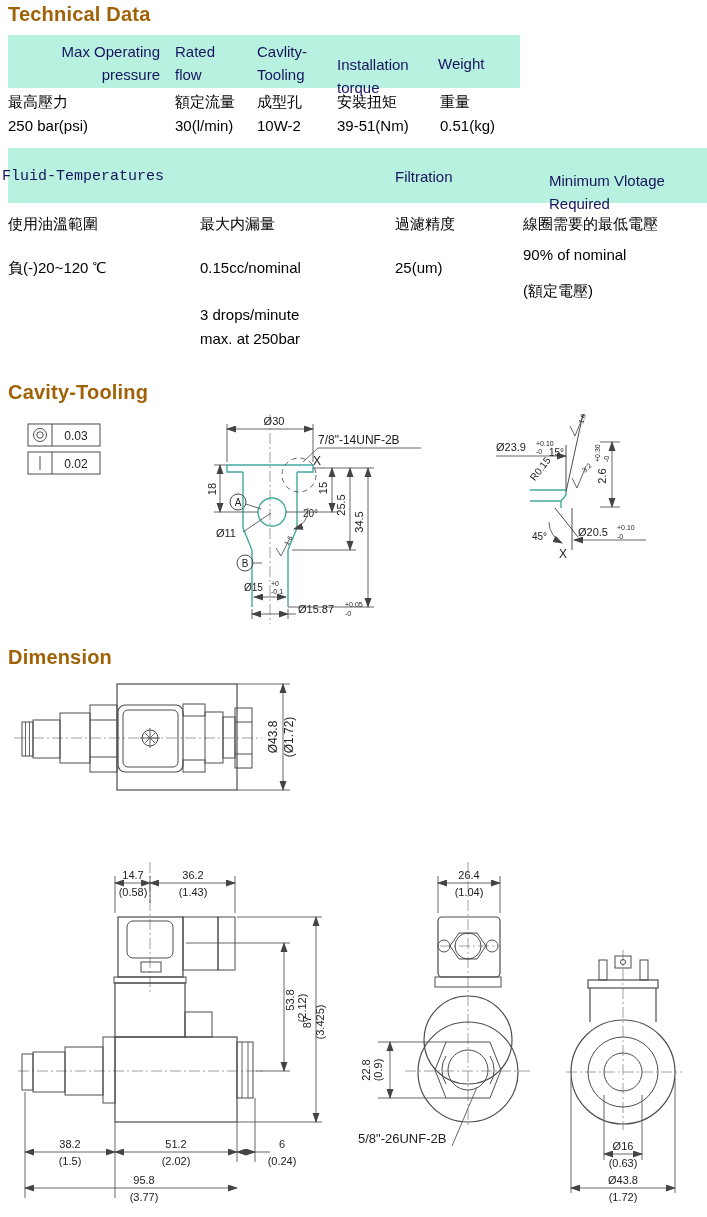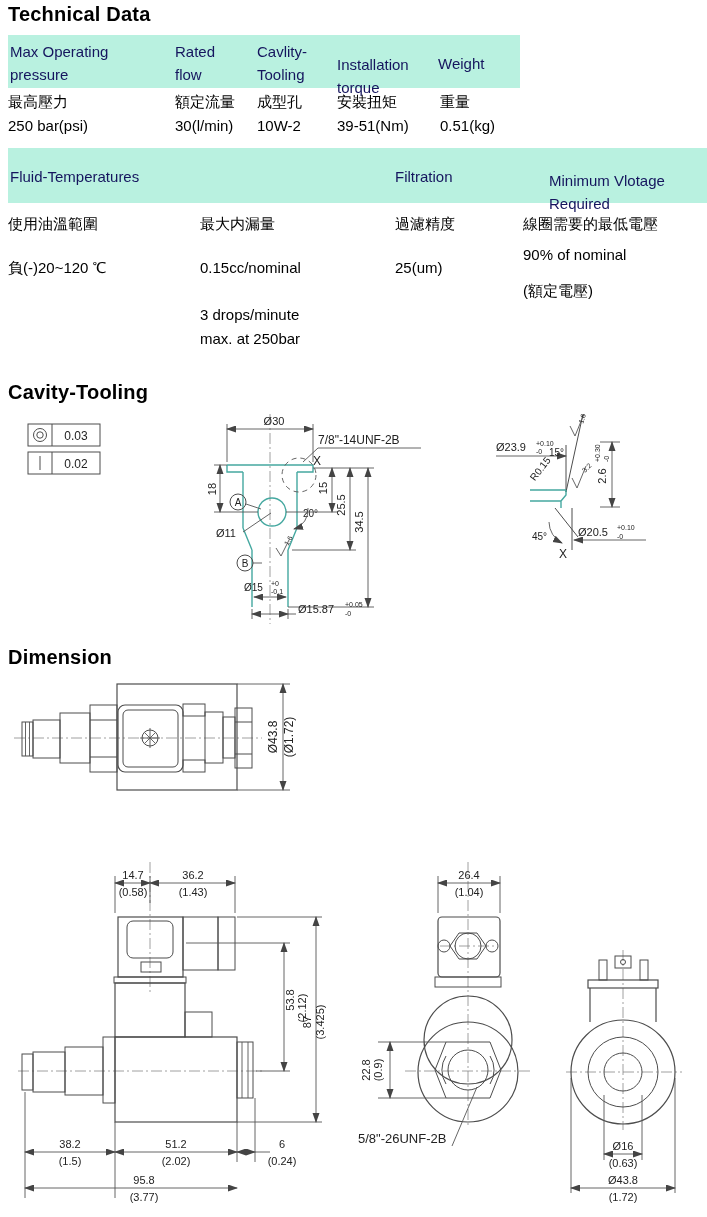--- a/index.html
+++ b/index.html
@@ -1,18 +1,18 @@
 <!DOCTYPE html>
 <html><head>
 <meta charset="utf-8">
 <style>
   html,body{margin:0;padding:0;background:#fff;}
   .page{position:relative;width:707px;height:1217px;background:#fff;
         font-family:"Liberation Sans",sans-serif;color:#000;overflow:hidden;}
-  .h{position:absolute;font-size:20px;font-weight:bold;color:#000000;letter-spacing:0.2px;}
+  .h{position:absolute;font-size:20px;font-weight:bold;color:#a16207;letter-spacing:0.2px;}
   .bg1{position:absolute;left:8px;top:35px;width:512px;height:53px;background:#b9f1e0;}
   .bg2{position:absolute;left:8px;top:148px;width:699px;height:55px;background:#b9f1e0;}
   .cell{position:absolute;font-size:15px;line-height:23px;}
   .hdr{color:#15155e;}
   .zh,.val{line-height:24px;}
   svg{position:absolute;overflow:visible;}
   svg text{font-family:"Liberation Sans",sans-serif;fill:#222;}
   .ln{stroke:#4d4d4d;stroke-width:1;fill:none;}
   .ln2{stroke:#4d4d4d;stroke-width:1.2;fill:none;}
   .teal{stroke:#45a8a0;stroke-width:1.4;fill:none;}
@@ -48,40 +48,40 @@
           <path d="M0,2H6" stroke="#888" stroke-width="0.8"></path>
         </pattern>
     </defs>
   </svg>
 
   <div class="h" style="left:8px;top:3px;">Technical Data</div>
   <div class="h" style="left:8px;top:381px;">Cavity-Tooling</div>
   <div class="h" style="left:8px;top:646px;">Dimension</div>
 
   <div class="bg1"></div>
-  <div class="cell hdr" style="left:10px;top:40px;width:150px;">Max Operating pressure</div>
+  <div class="cell hdr" style="left:10px;top:40px;width:150px;text-align:right;">Max Operating pressure</div>
   <div class="cell hdr" style="left:175px;top:40px;width:62px;">Rated flow</div>
   <div class="cell hdr" style="left:257px;top:40px;width:70px;">Cavlity-Tooling</div>
   <div class="cell hdr" style="left:337px;top:53px;width:95px;">Installation torque</div>
   <div class="cell hdr" style="left:438px;top:52px;width:70px;">Weight</div>
 
   <div class="cell zh" style="left:8px;top:90px;">最高壓力</div>
   <div class="cell zh" style="left:175px;top:90px;">額定流量</div>
   <div class="cell zh" style="left:257px;top:90px;">成型孔</div>
   <div class="cell zh" style="left:337px;top:90px;">安裝扭矩</div>
   <div class="cell zh" style="left:440px;top:90px;">重量</div>
 
   <div class="cell val" style="left:8px;top:114px;">250 bar(psi)</div>
   <div class="cell val" style="left:175px;top:114px;">30(l/min)</div>
   <div class="cell val" style="left:257px;top:114px;">10W-2</div>
   <div class="cell val" style="left:337px;top:114px;">39-51(Nm)</div>
   <div class="cell val" style="left:440px;top:114px;">0.51(kg)</div>
 
   <div class="bg2"></div>
-  <div class="cell hdr" style="left:10px;top:165px;width:180px;">Fluid-Temperatures</div>
+  <div class="cell hdr" style="left:2px;top:165px;width:180px;font-family:Liberation Mono, monospace;">Fluid-Temperatures</div>
   <div class="cell hdr" style="left:395px;top:165px;width:110px;">Filtration</div>
   <div class="cell hdr" style="left:549px;top:152px;width:150px;margin-top:17px;">Minimum Vlotage Required</div>
 
   <div class="cell zh" style="left:8px;top:212px;">使用油溫範圍</div>
   <div class="cell zh" style="left:200px;top:212px;">最大内漏量</div>
   <div class="cell zh" style="left:395px;top:212px;">過濾精度</div>
   <div class="cell zh" style="left:523px;top:212px;">線圈需要的最低電壓</div>
 
   <div class="cell val" style="left:8px;top:256px;">負(-)20~120 ℃</div>
   <div class="cell val" style="left:200px;top:256px;">0.15cc/nominal</div>

